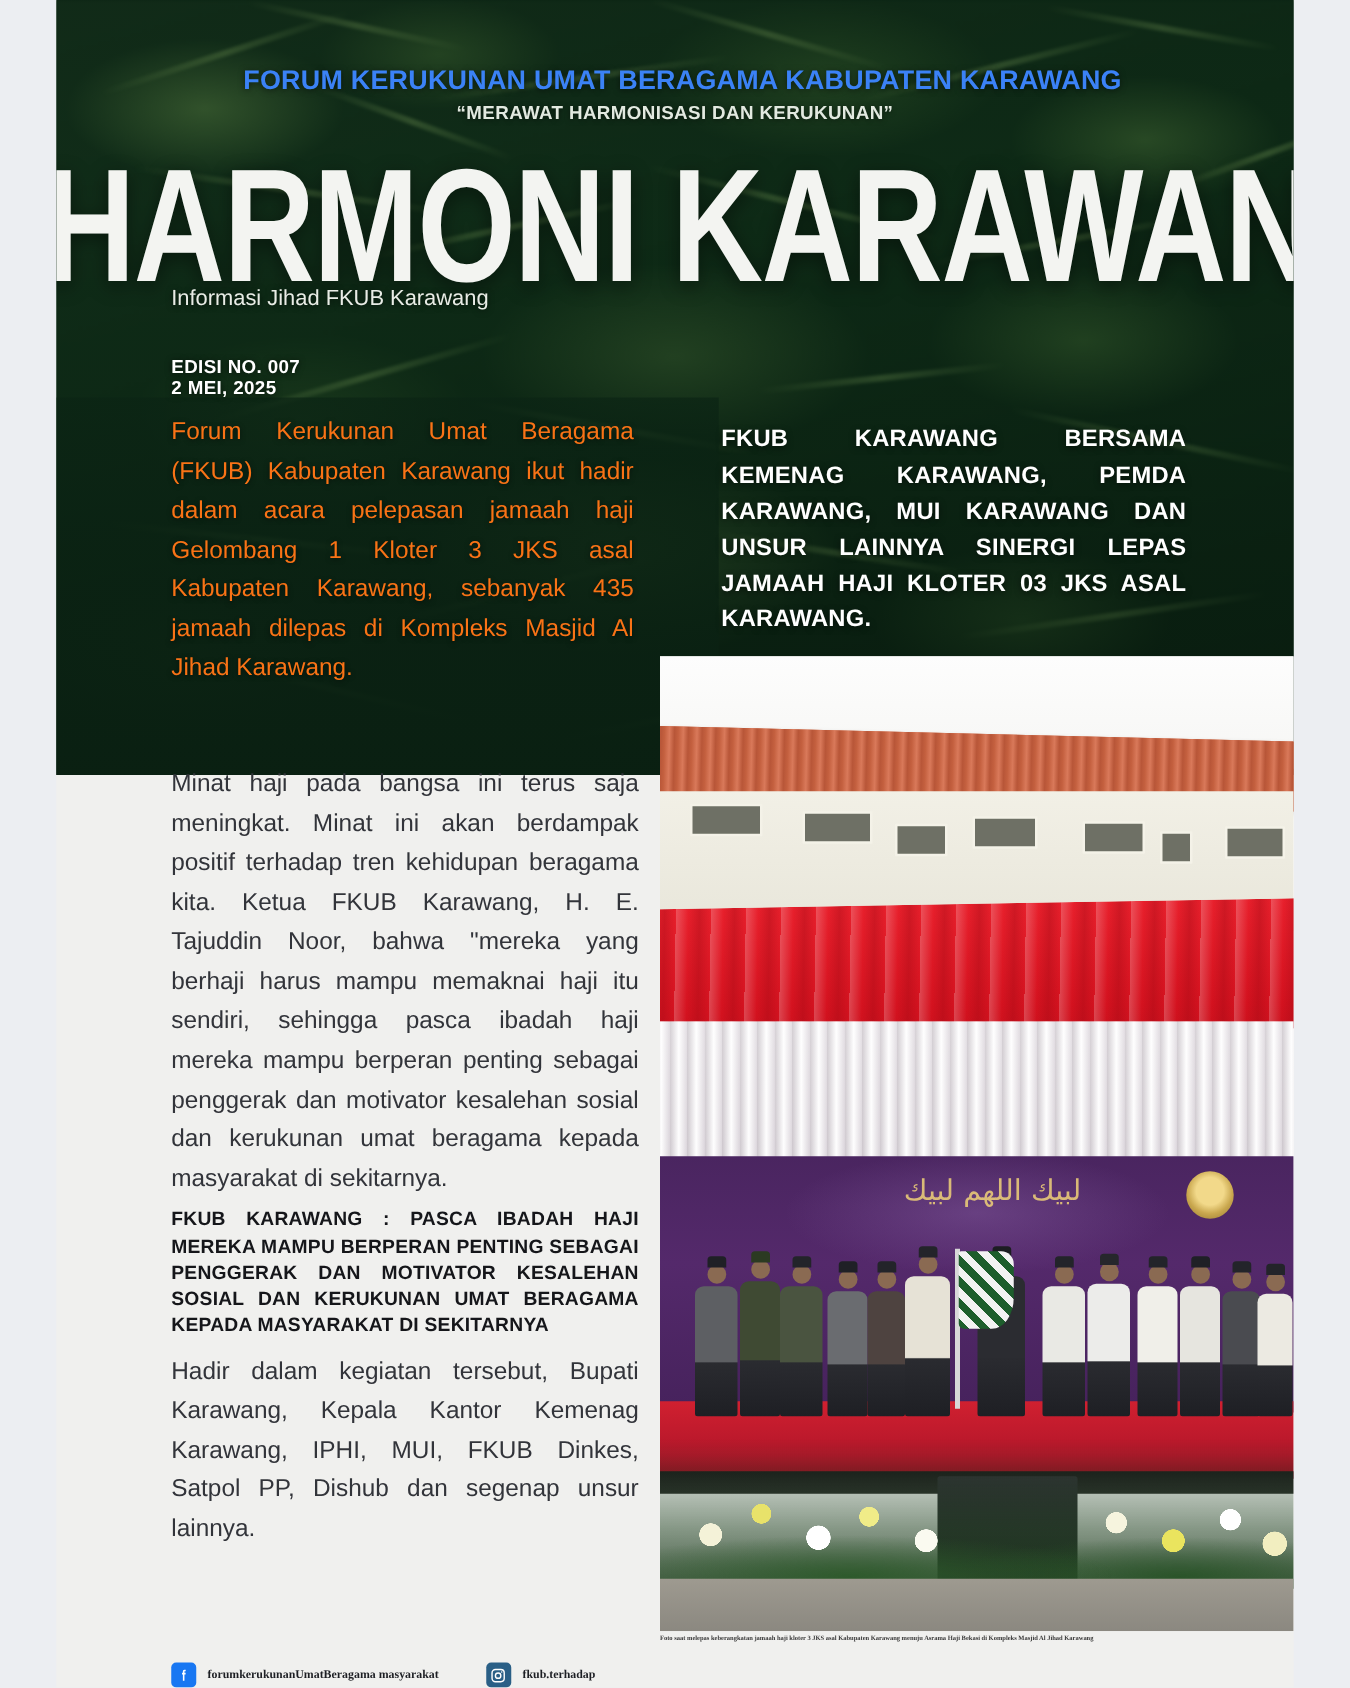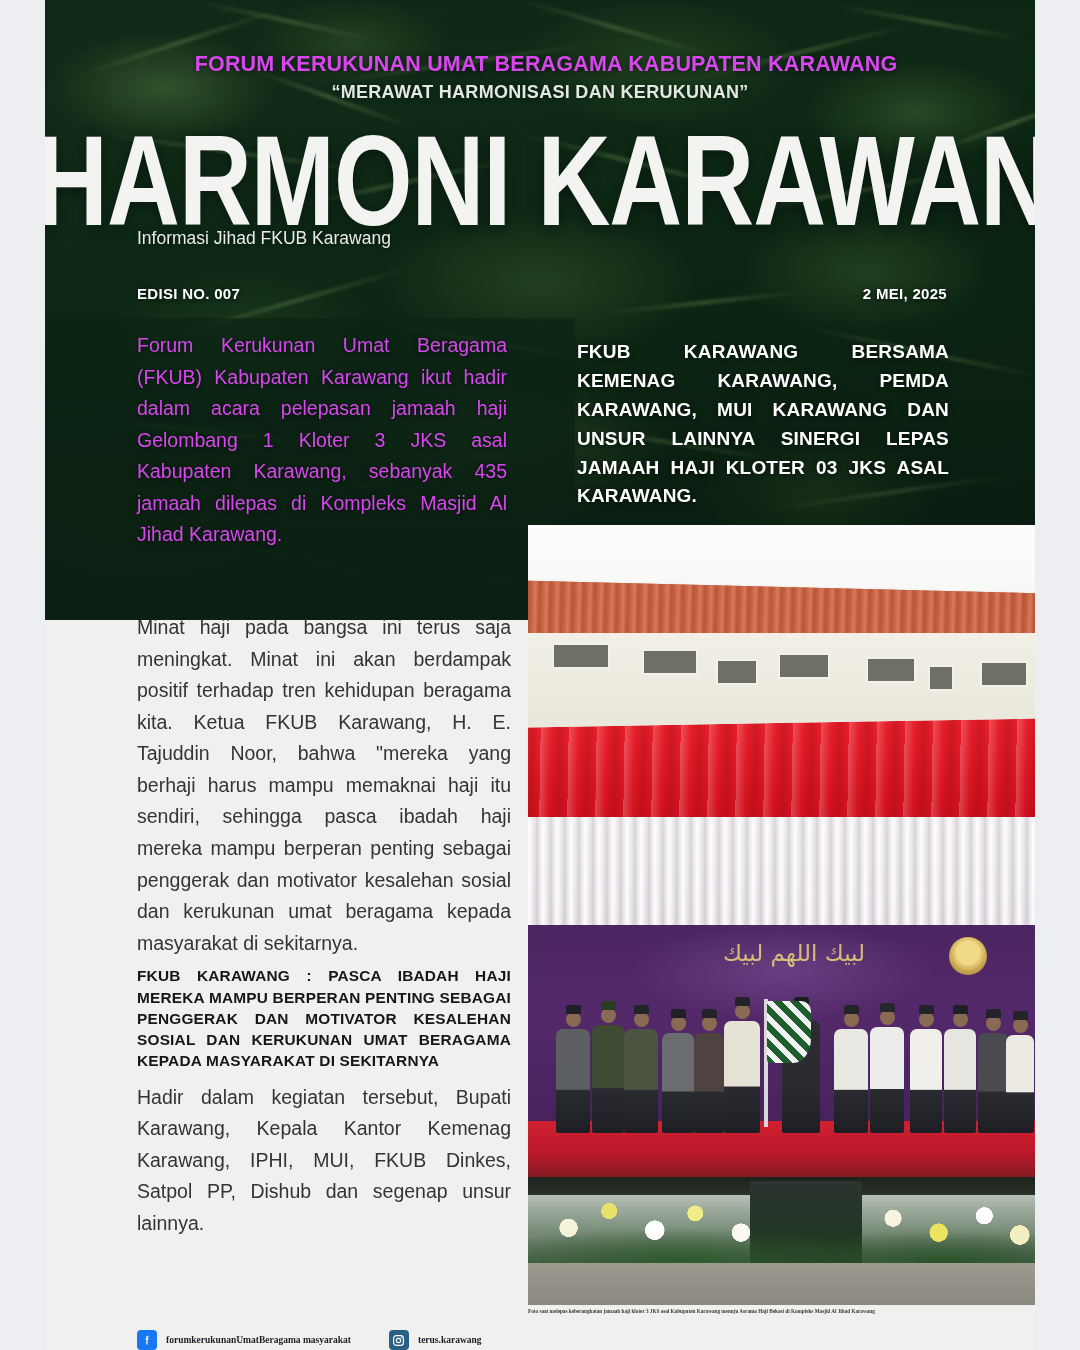--- a/index.html
+++ b/index.html
@@ -57,28 +57,28 @@
   }
   
   #hero-panel {
     position:absolute; left:0; top:318px;
     width:530px; height:302px;
     background:linear-gradient(180deg, rgba(11,36,20,.72), rgba(10,32,18,.93));
   }
 
   #masthead { position:absolute; left:0; top:52px; width:990px; text-align:center; }
   #org-line {
-    font-size:21.5px; font-weight:bold; color:#d946ef;
+    font-size:21.5px; font-weight:bold; color:#3b82f6;
     letter-spacing:.2px; line-height:1.15;
     text-shadow:0 1px 5px rgba(0,0,0,.55);
     padding-left:12px;
   }
   #tagline {
     margin-top:5px;
-    font-size:18px; font-weight:bold; color:#e2e9e0;
+    font-size:15px; font-weight:bold; color:#e2e9e0;
     letter-spacing:.3px;
     text-shadow:0 1px 4px rgba(0,0,0,.5);
   }
   #wordmark {
     position:absolute; left:0; top:118px; width:990px;
     text-align:center;
     font-size:99px; line-height:.96;
     font-weight:bold; color:#f3f4f1;
     letter-spacing:-1px;
     transform:scaleX(1.02) scaleY(1.30);
@@ -86,33 +86,33 @@
     text-shadow:0 3px 14px rgba(0,0,0,.45);
     white-space:nowrap;
   }
   #subtitle {
     position:absolute; left:92px; top:228px;
     font-size:17.5px; color:#e9ece6;
     text-shadow:0 1px 5px rgba(0,0,0,.6);
   }
   #issue-row {
     position:absolute; left:92px; top:285px; width:810px;
-    display:flex; justify-content:space-between; align-items:flex-start;
+    display:flex; justify-content:space-between; align-items:flex-start;flex-direction:column;
   }
   #issue-row div {
     font-size:15px; font-weight:bold; color:#ffffff;
     letter-spacing:.3px;
     text-shadow:0 1px 5px rgba(0,0,0,.7);
   }
 
   #intro {
     position:absolute; left:92px; top:330px;
     width:370px;
     font-size:19.5px; line-height:1.62;
-    color:#d946ef; text-align:justify;
+    color:#f97316; text-align:justify;
     text-shadow:0 1px 4px rgba(0,0,0,.55);
   }
   #kicker {
     position:absolute; left:532px; top:338px;
     width:372px;
     font-size:19px; line-height:1.52;
     font-weight:bold; color:#ffffff;
     text-align:justify; letter-spacing:.2px;
     text-shadow:0 1px 5px rgba(0,0,0,.55);
   }
@@ -443,16 +443,16 @@
     </span>
     <span class="handle">forumkerukunanUmatBeragama masyarakat</span>
     <span class="fgap"></span>
     <span class="fbadge ig">
       <svg viewBox="0 0 24 24" fill="none" stroke="#ffffff" stroke-width="2.1" aria-hidden="true">
         <rect x="3" y="3" width="18" height="18" rx="5"></rect>
         <circle cx="12" cy="12" r="4"></circle>
         <circle cx="17.3" cy="6.7" r="1.2" fill="#ffffff" stroke="none"></circle>
       </svg>
     </span>
-    <span class="handle">terus.karawang</span>
+    <span class="handle">fkub.terhadap</span>
   </div>
 
 </div>
 
 </body></html>

